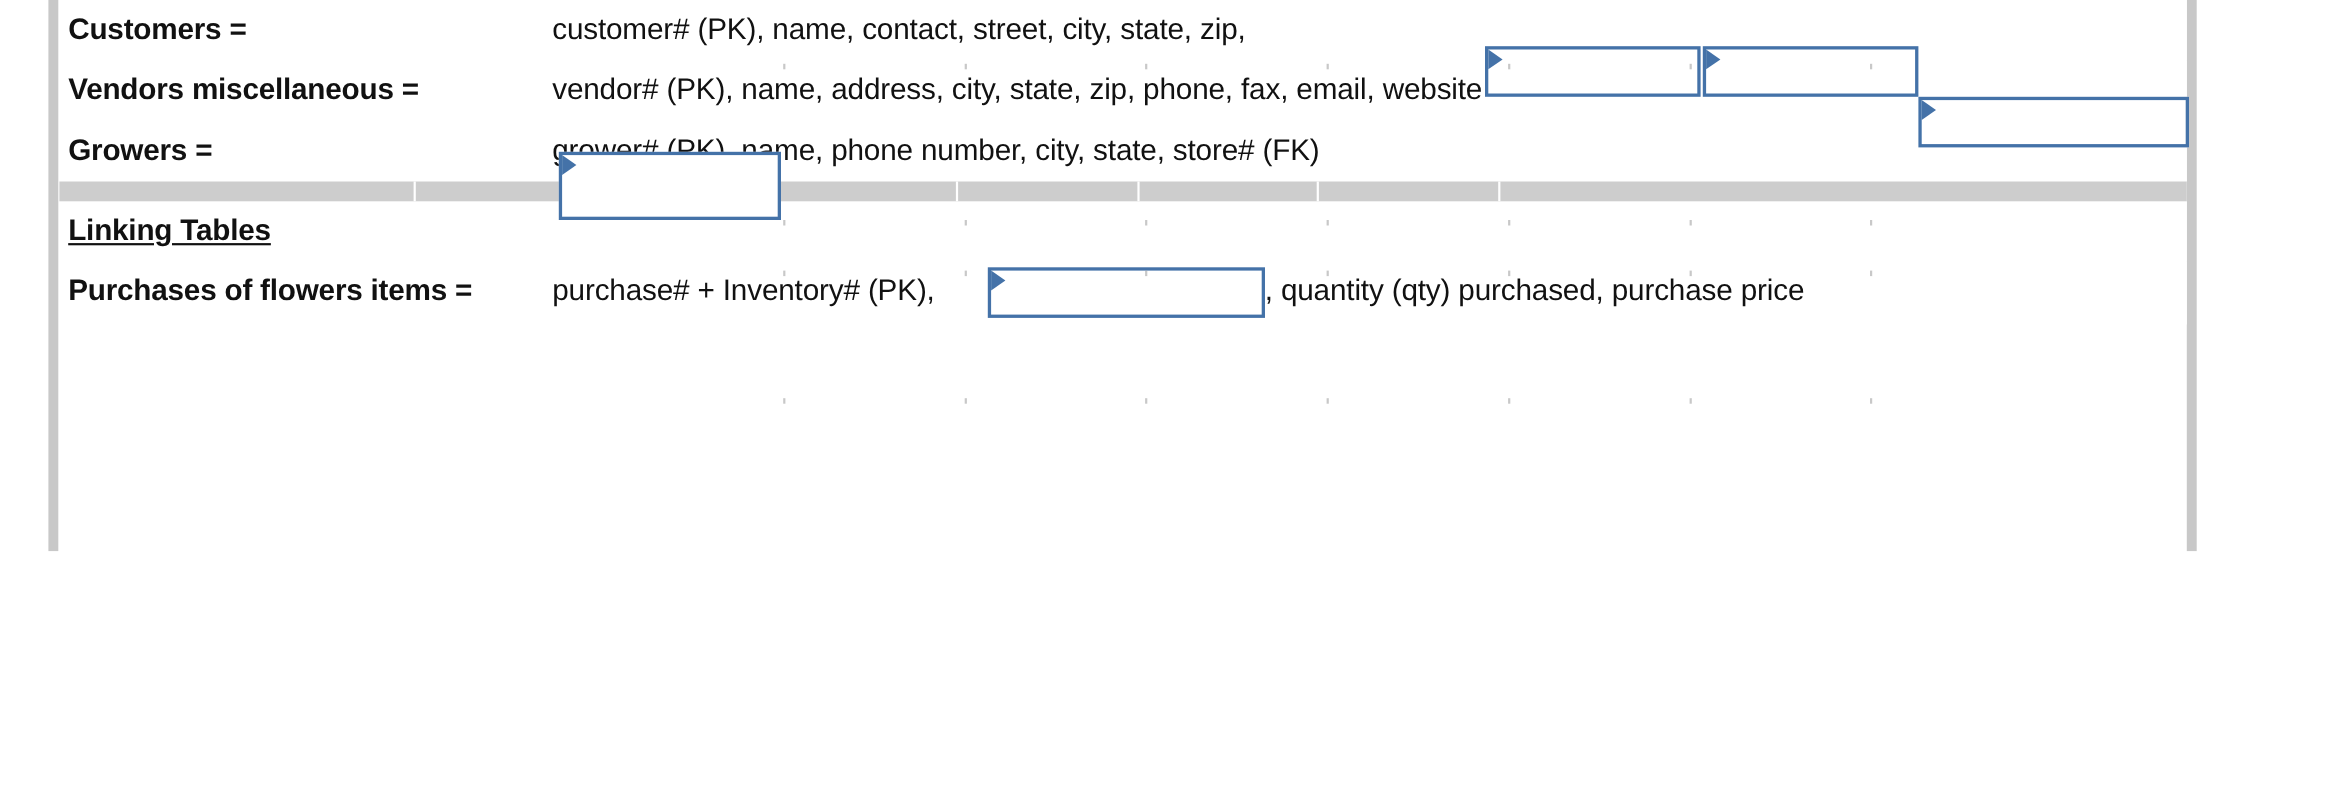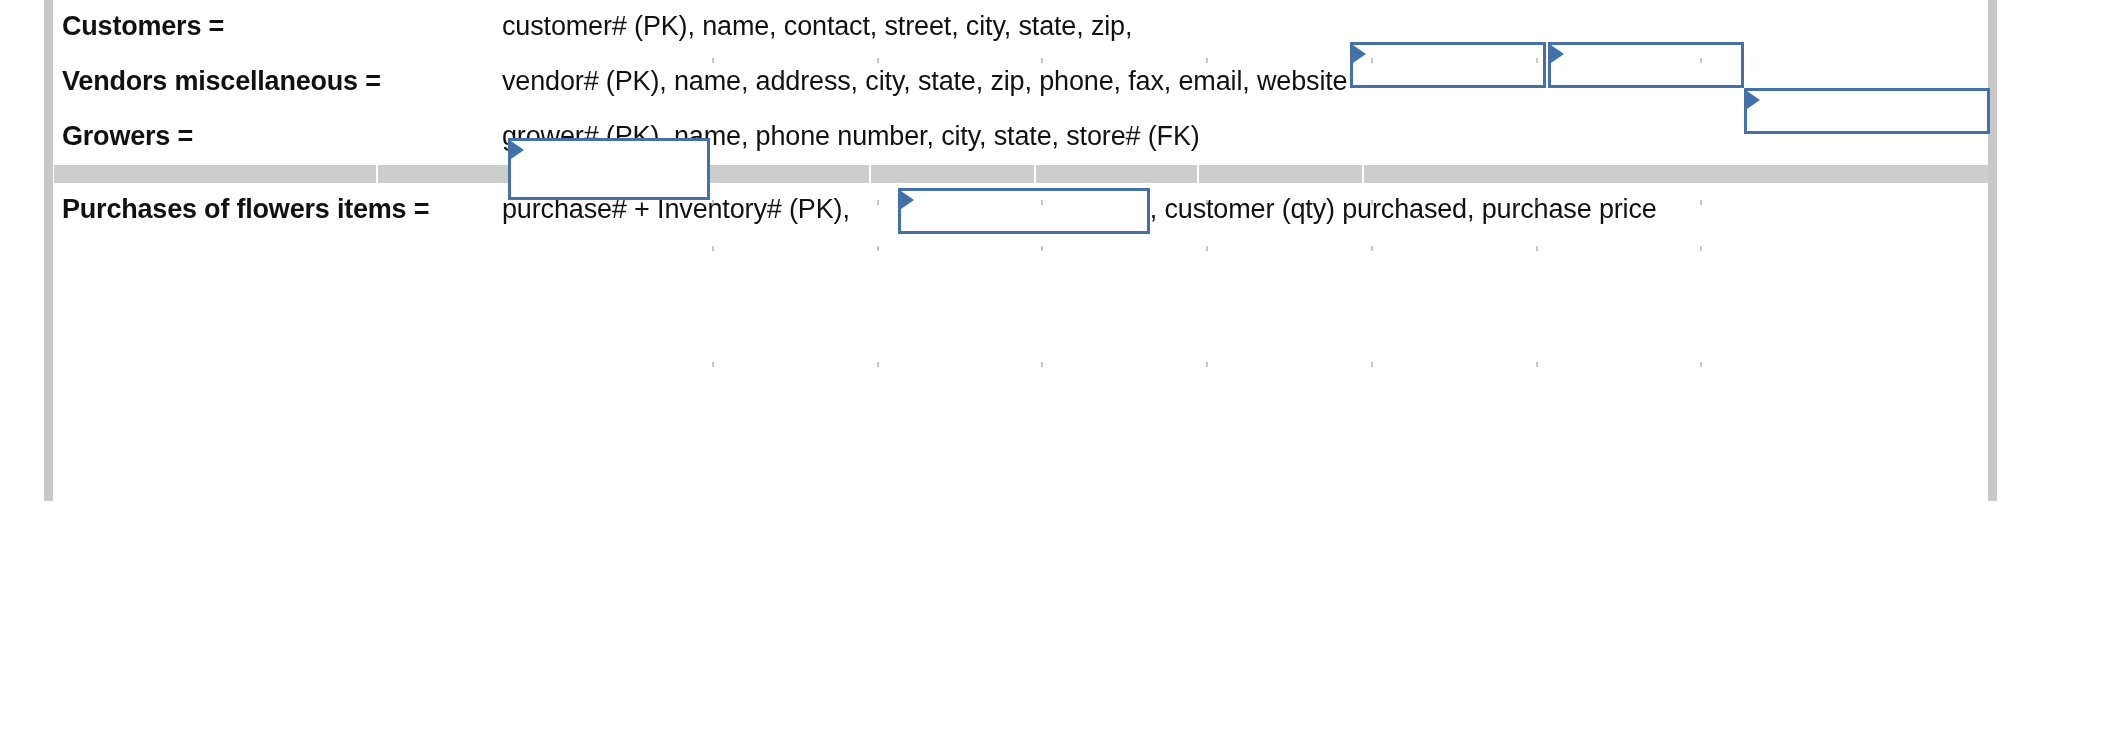--- a/index.html
+++ b/index.html
@@ -176,28 +176,36 @@
           <div class="seg" style="left:487px;"></div>
           <div class="seg" style="left:650px;"></div>
           <div class="seg" style="left:815px;"></div>
           <div class="seg" style="left:980px;"></div>
           <div class="seg" style="left:1143px;"></div>
           <div class="seg" style="left:1308px;"></div>
         </div>
       </td>
     </tr>
 
+    <tr class="rule">
+      <td class="col-label">
+        <div class="cell lbl"><span class="u">Linking Tables</span></div>
+      </td>
+      <td class="col-value">
+        <div class="cell val">&nbsp;</div>
+      </td>
+    </tr>
 
 
     <tr class="rule">
       <td class="col-label">
         <div class="cell lbl">Purchases of flowers items =</div>
       </td>
       <td class="col-value">
-        <div class="cell val"><span>purchase# + Inventory# (PK),</span><span style="display:inline-block;width:48px;"></span><span class="bluebox inline" style="width:252px;height:46px;"></span><span>, customer (qty) purchased, purchase price</span>
+        <div class="cell val"><span>purchase# + Inventory# (PK),</span><span style="display:inline-block;width:48px;"></span><span class="bluebox inline" style="width:252px;height:46px;"></span><span>, quantity (qty) purchased, purchase price</span>
         </div>
       </td>
     </tr>
 
   </tbody>
     </table>
 
   <div class="bluebox" style="left:1350px;top:42px;width:196px;height:46px;"></div>
 
   <div class="bluebox" style="left:1548px;top:42px;width:196px;height:46px;"></div>

